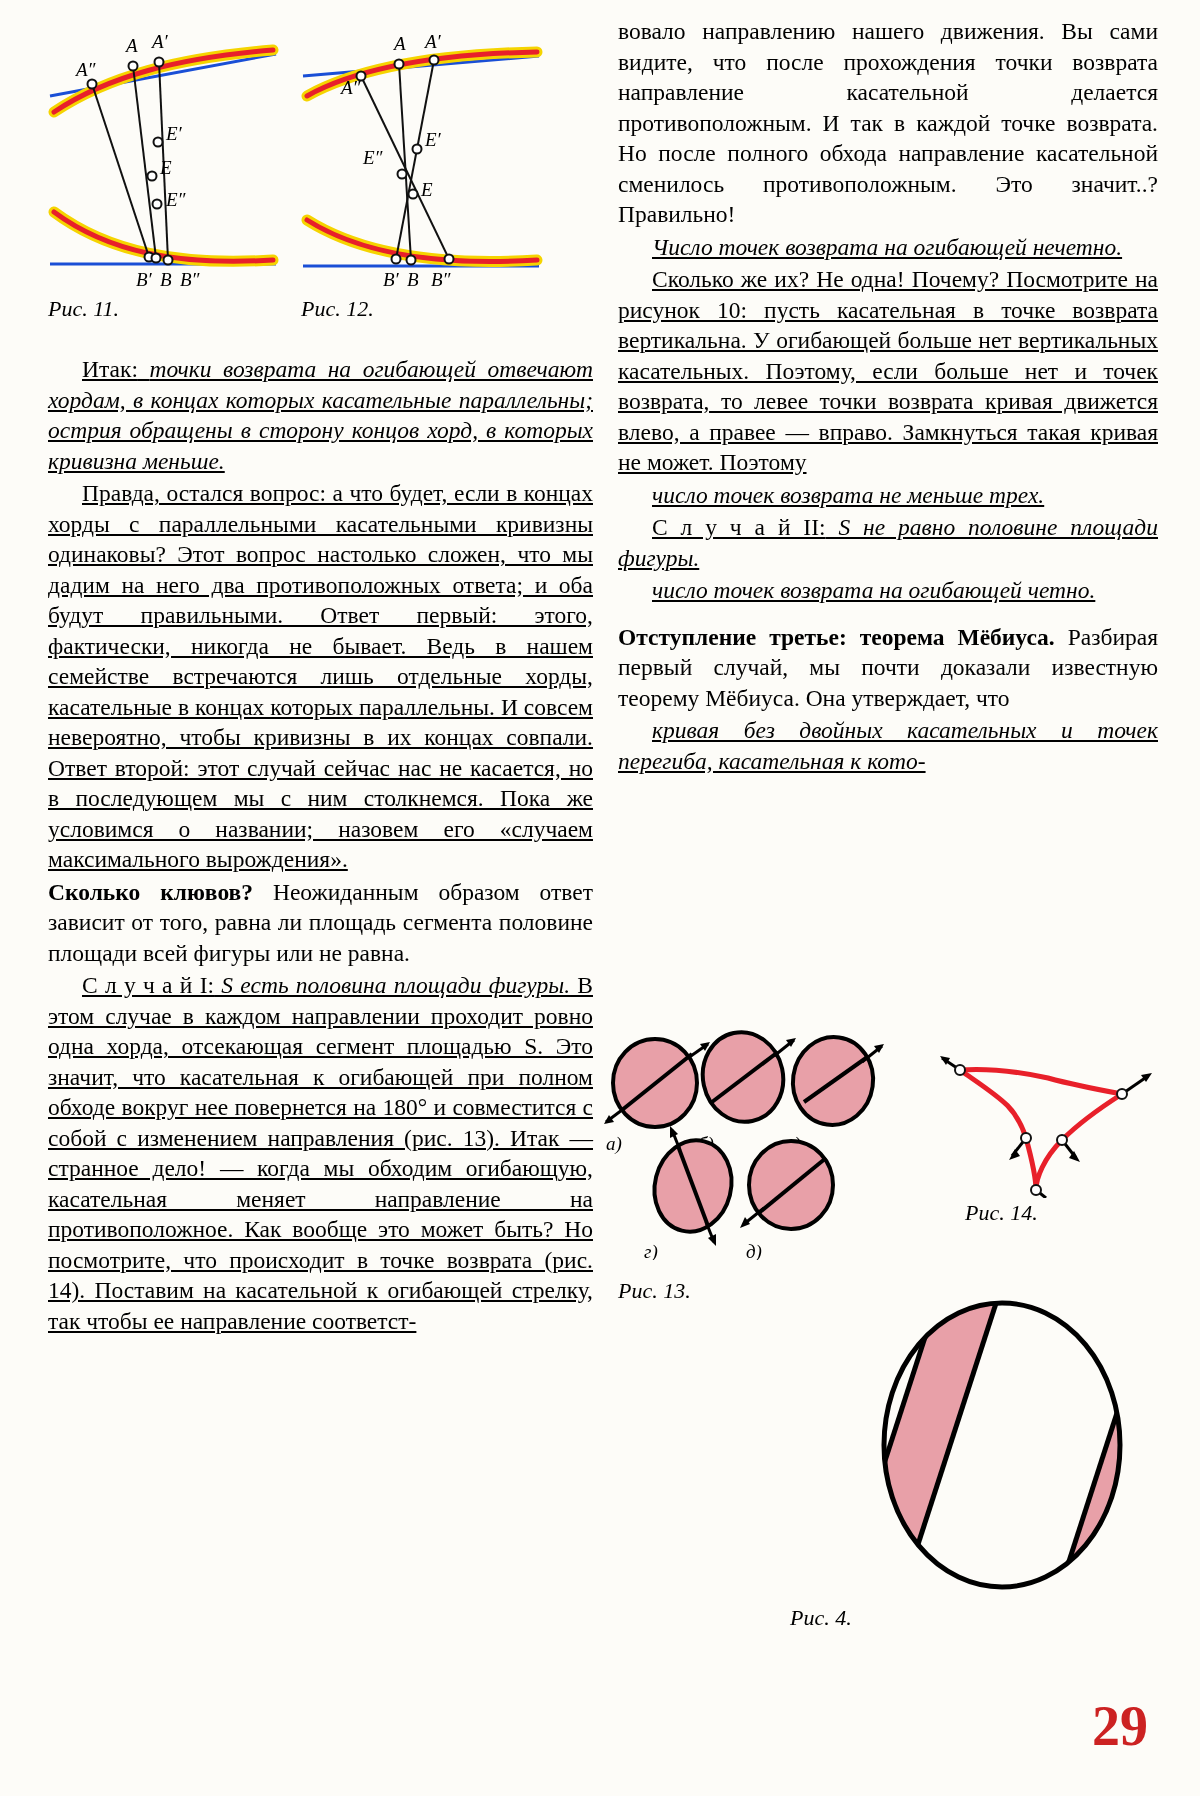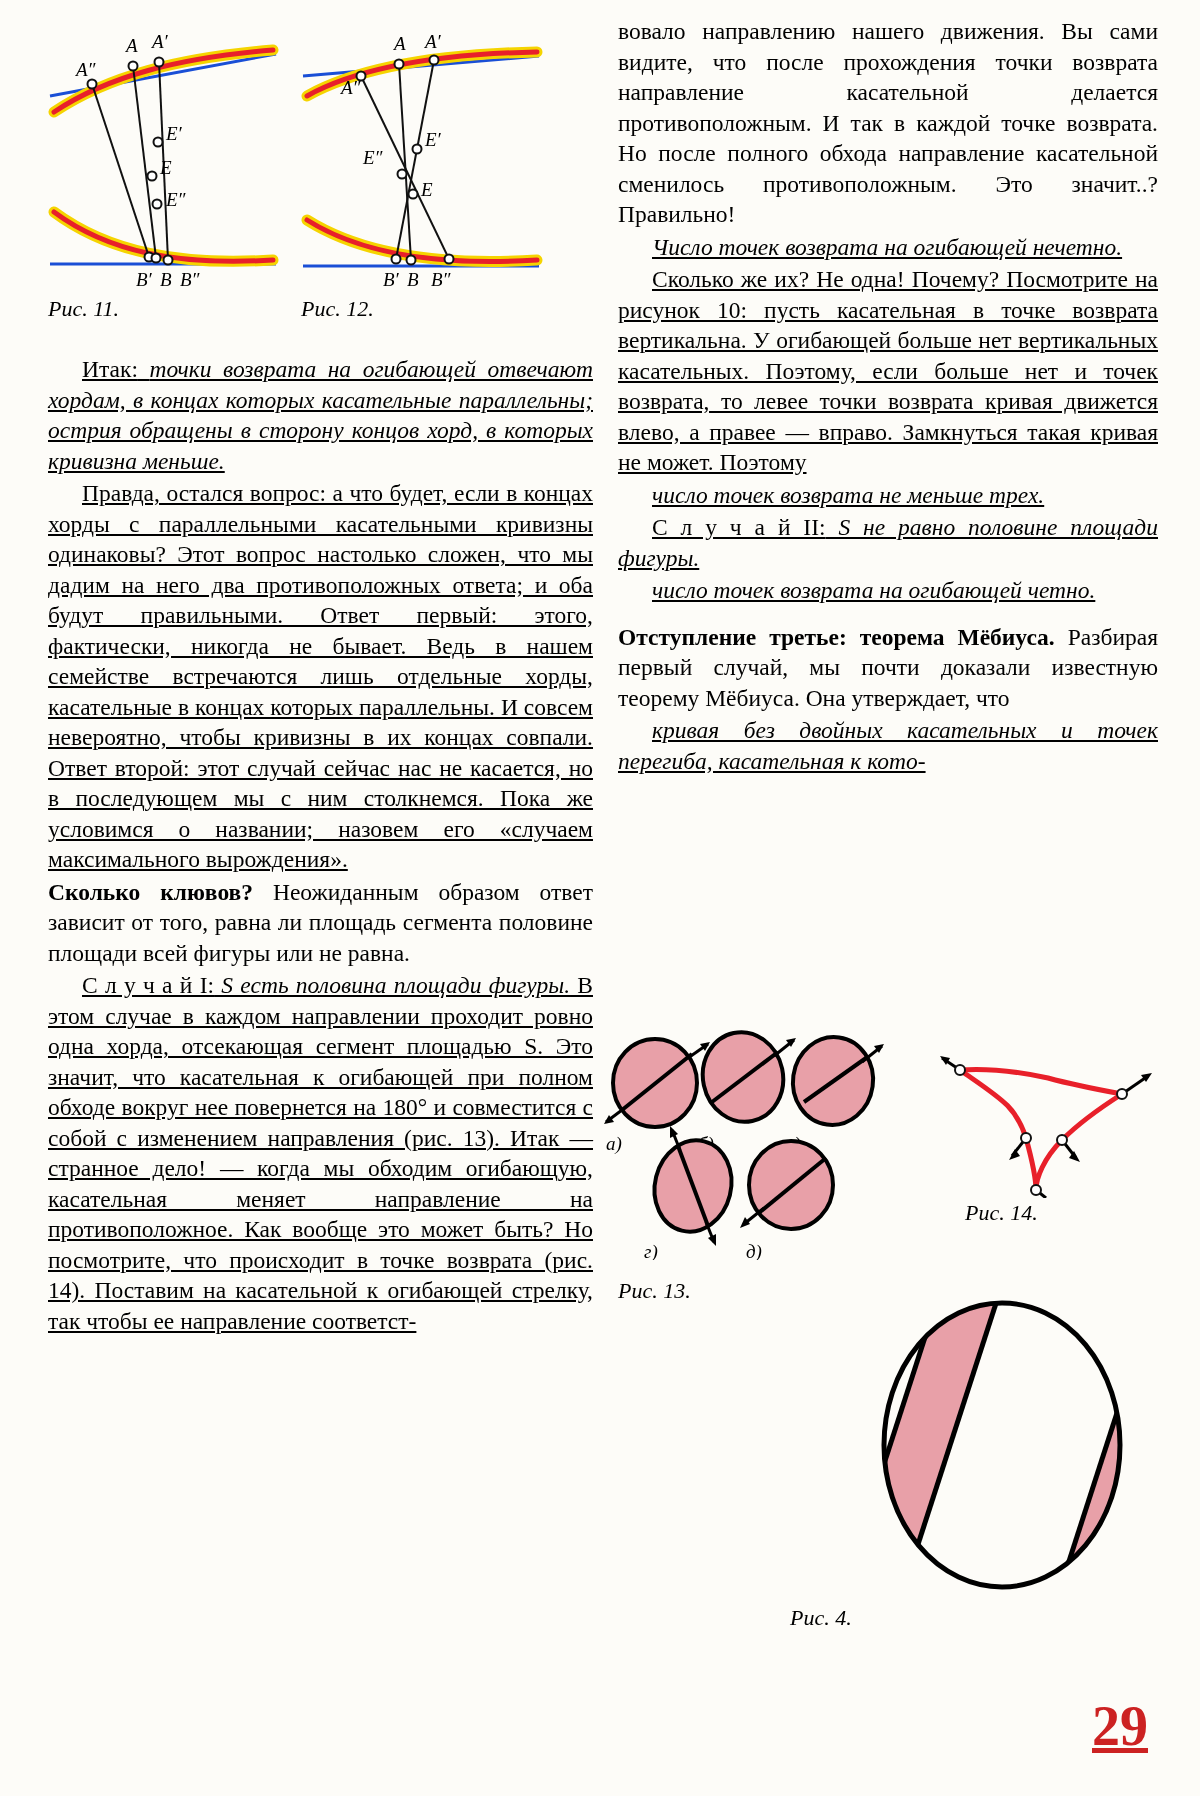--- a/index.html
+++ b/index.html
@@ -55,21 +55,20 @@
     height: 300px;
   }
   .pageno {
     position: absolute;
     right: 52px;
     bottom: 38px;
     font-size: 56px;
     font-weight: bold;
     color: #cc2222;
     font-family: "Liberation Serif", serif;
-    text-decoration: underline;
   }
   .fig-svg { display: block; }
   .blk { margin-top: 0px; }
 </style>
 </head>
 <body>
 
 <div class="page">
 
   <div class="col-left">

